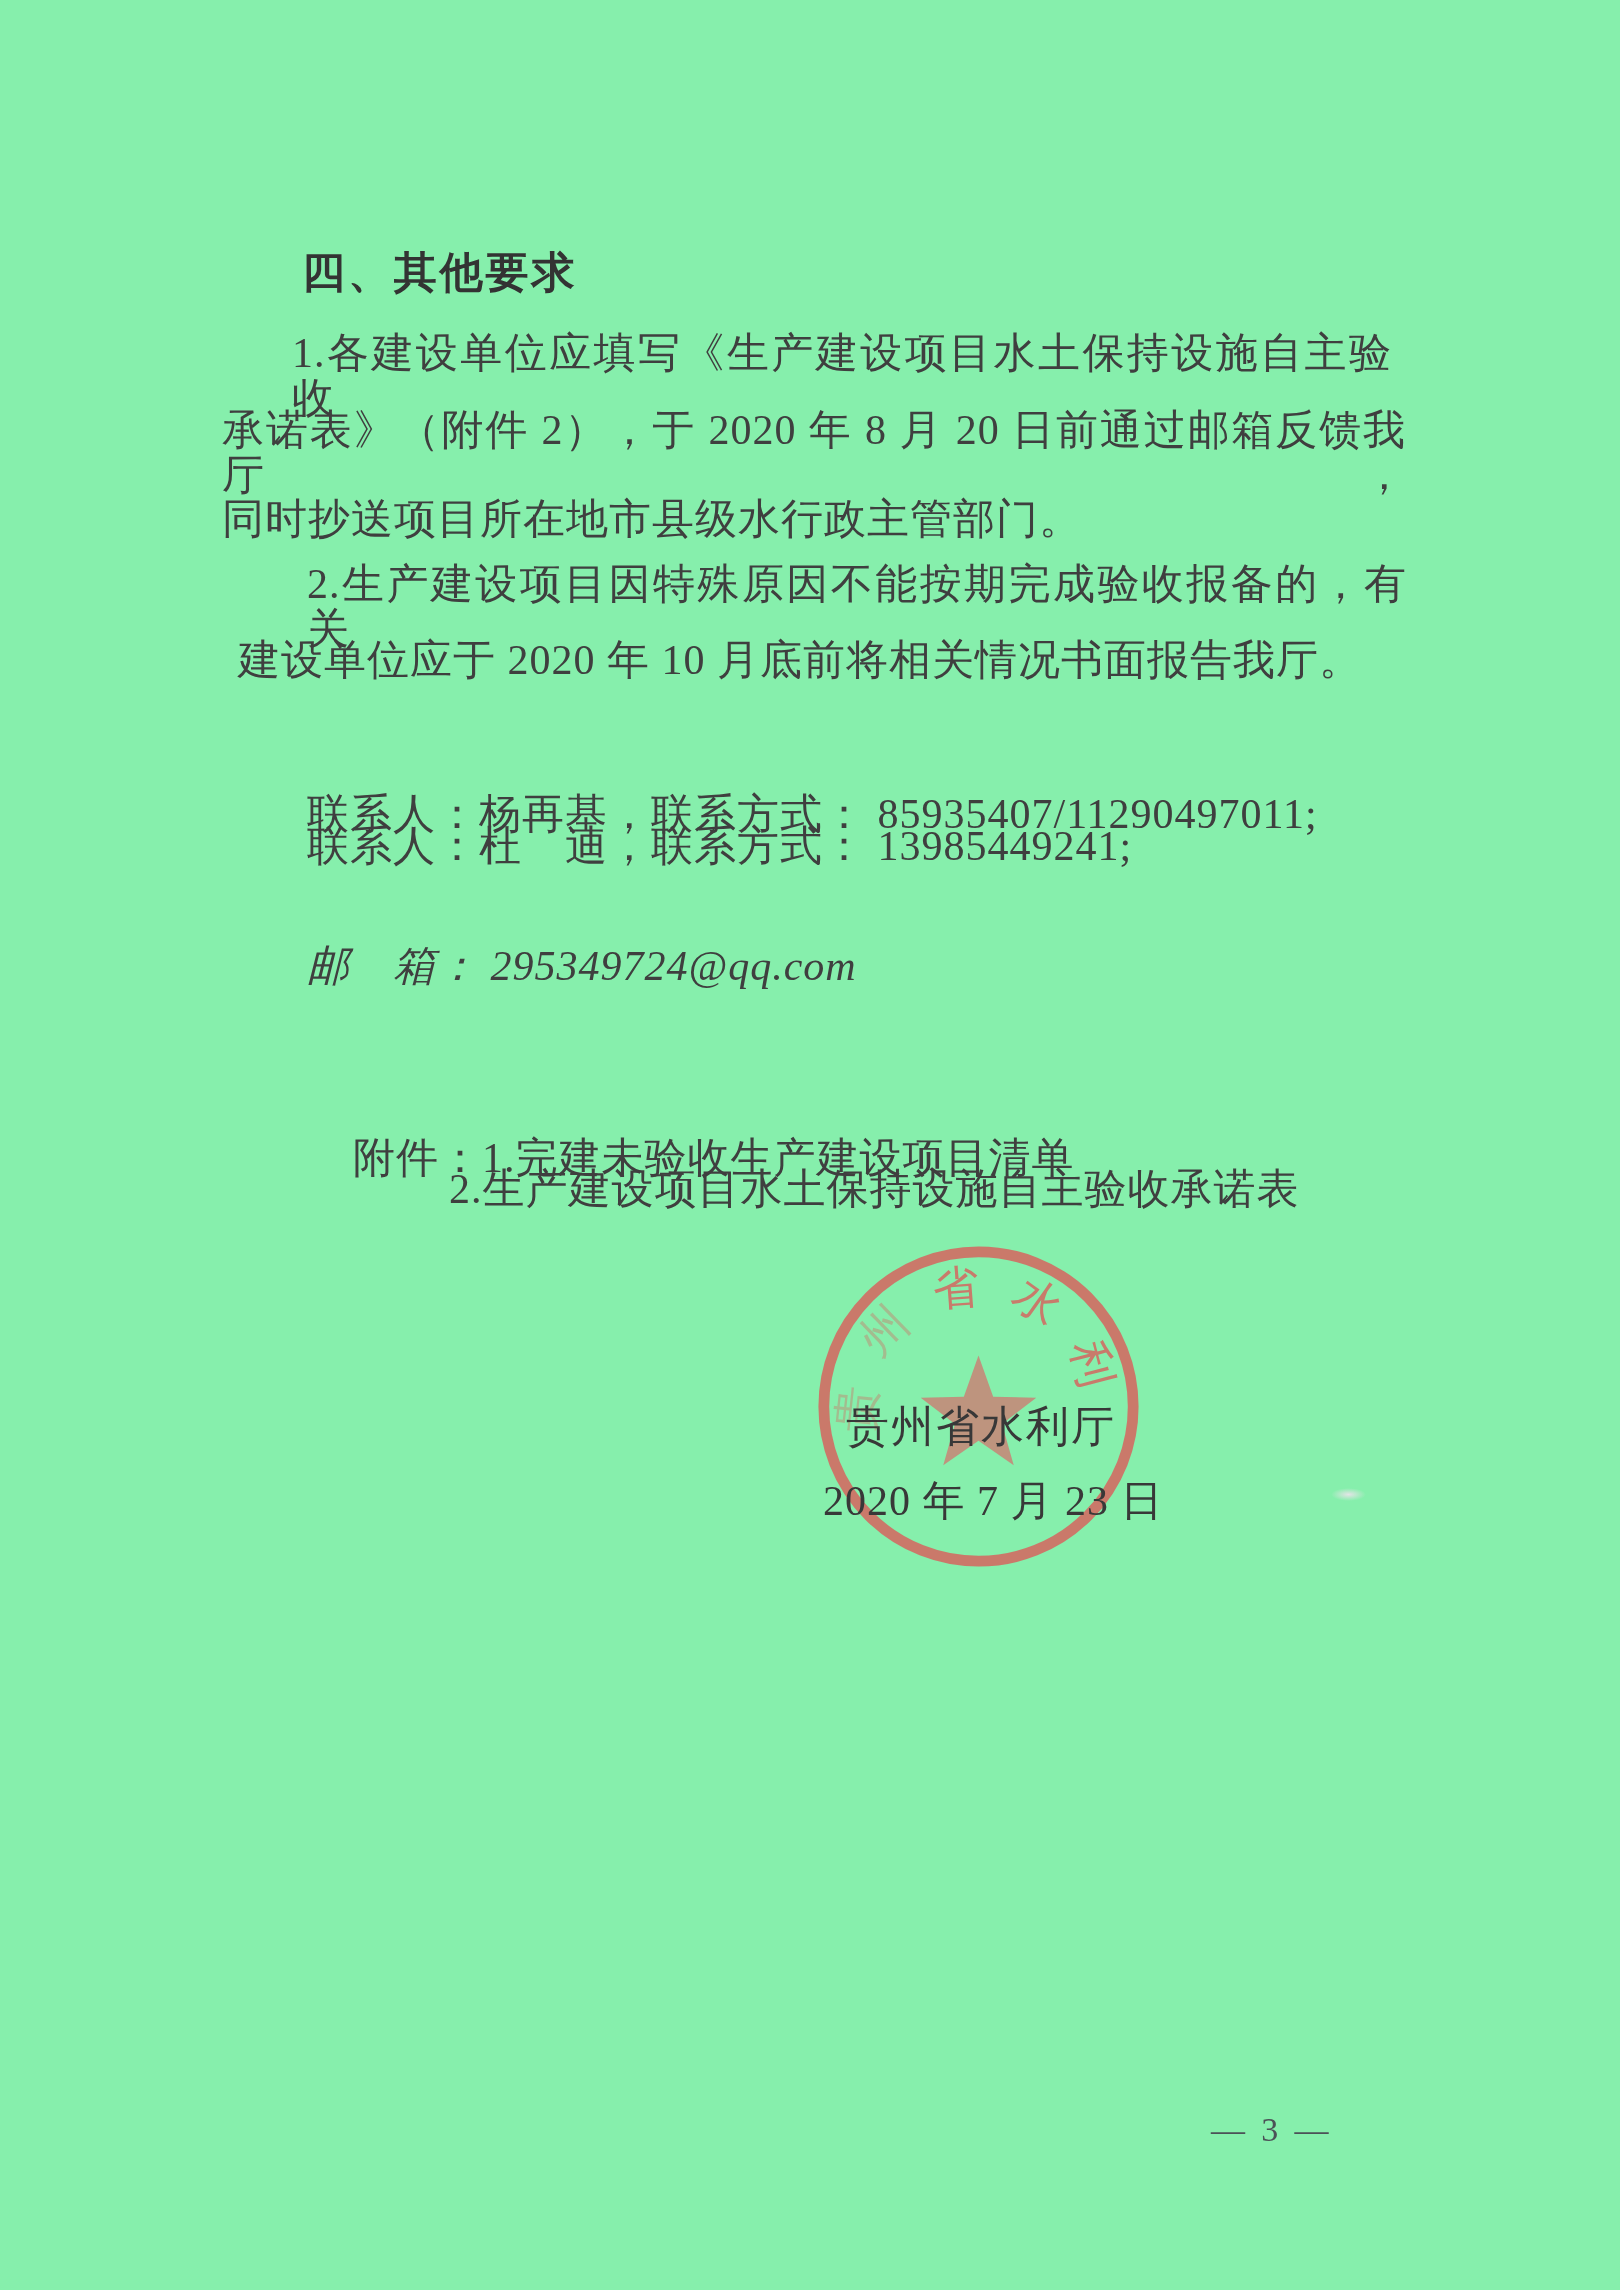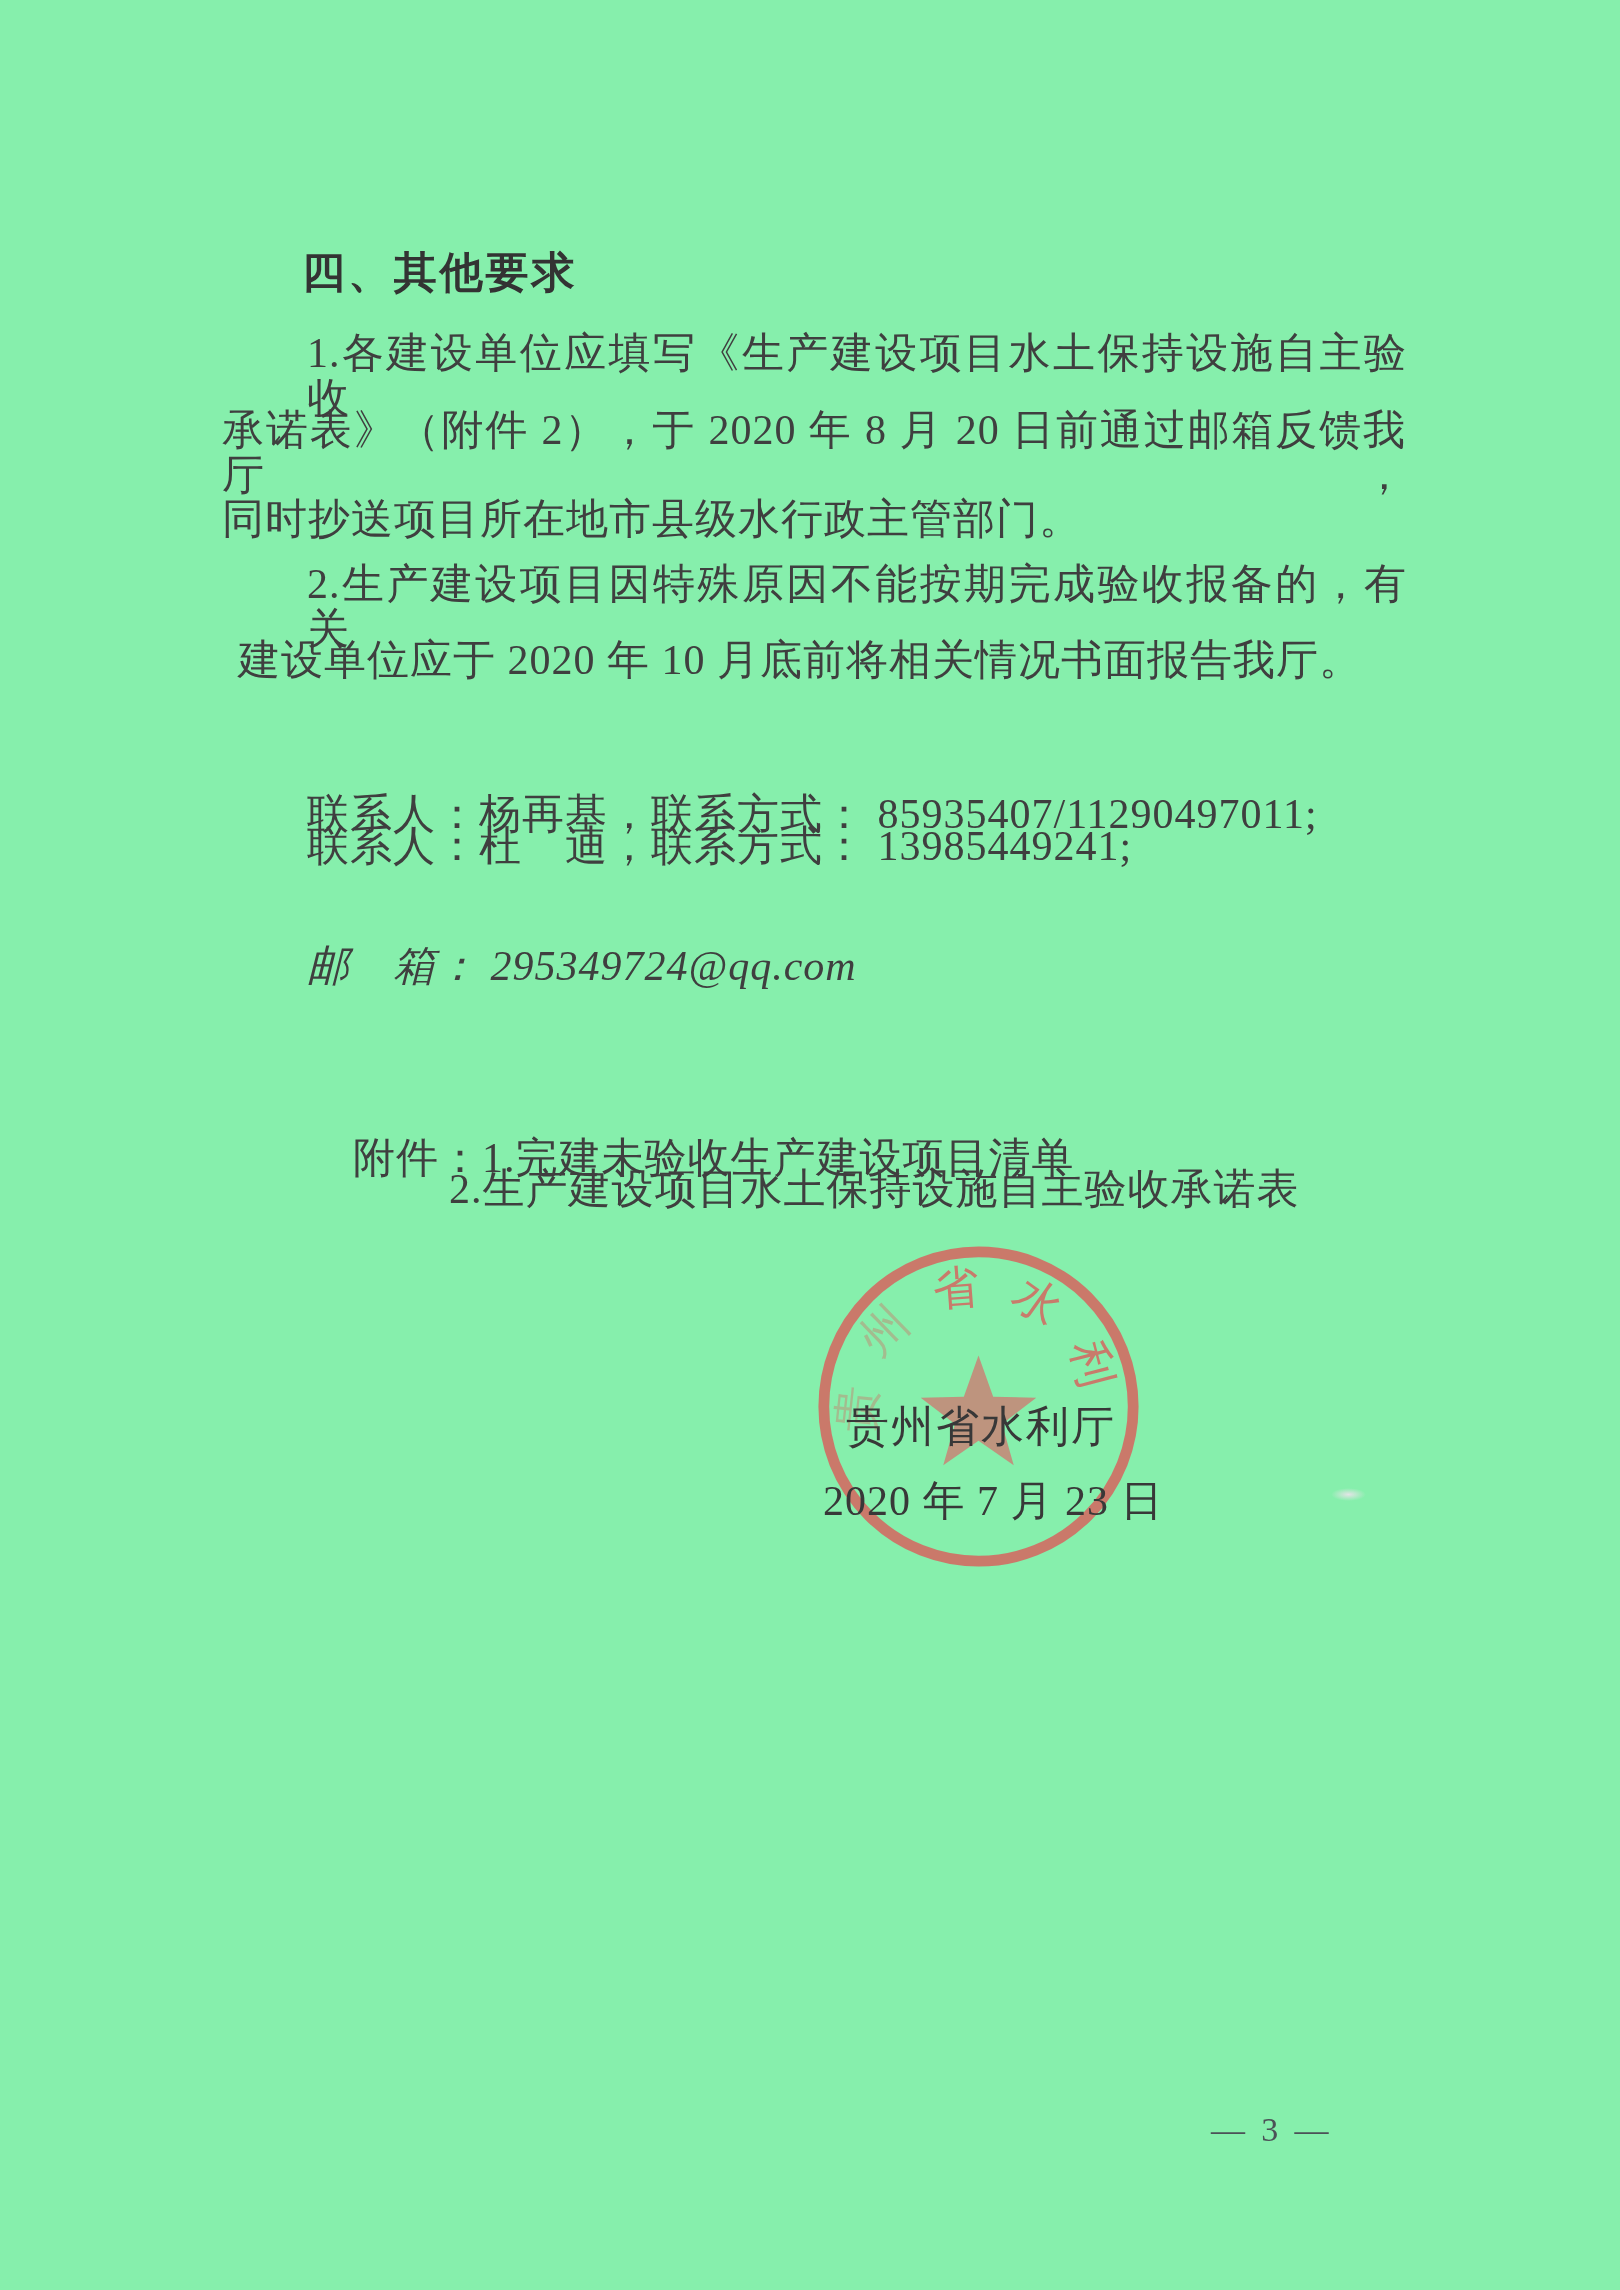--- a/index.html
+++ b/index.html
@@ -58,21 +58,21 @@
     background:radial-gradient(ellipse at center,#e3e4e6 0%,rgba(255,255,255,0) 70%);
   }
 </style>
 </head>
 <body>
 
 <div class="page">
 
   <div class="line heading" style="left:302px;top:249px;">四、其他要求</div>
 
-  <div class="line just" style="left:307px;top:331px;width:1100px;">1.各建设单位应填写《生产建设项目水土保持设施自主验收</div>
+  <div class="line just" style="left:292px;top:331px;width:1100px;">1.各建设单位应填写《生产建设项目水土保持设施自主验收</div>
   <div class="line just" style="left:222px;top:408px;width:1184px;">承诺表》（附件 2），于 2020 年 8 月 20 日前通过邮箱反馈我厅，</div>
   <div class="line" style="left:222px;top:485px;margin-top:12px;">同时抄送项目所在地市县级水行政主管部门。</div>
 
   <div class="line just" style="left:307px;top:562px;width:1100px;">2.生产建设项目因特殊原因不能按期完成验收报备的，有关</div>
   <div class="line" style="left:238px;top:638px;">建设单位应于 2020 年 10 月底前将相关情况书面报告我厅。</div>
 
   <div class="line" style="left:307px;top:792px;">联系人：杨再基，联系方式： 85935407/11290497011;</div>
   <div class="line" style="left:307px;top:824px;">联系人：杜　迪，联系方式： 13985449241;</div>
   <div class="line" style="left:307px;top:944px;font-style:italic;">邮　箱： 295349724@qq.com</div>
 

